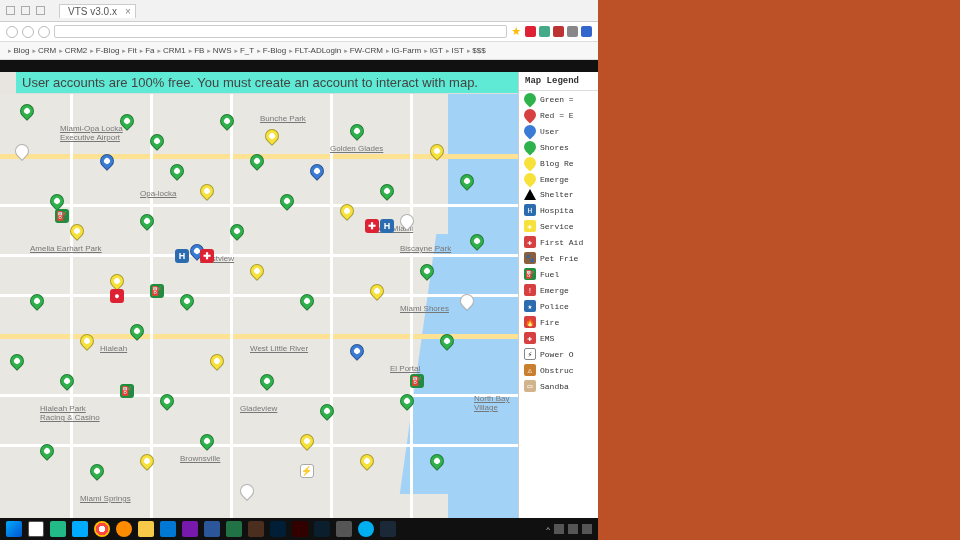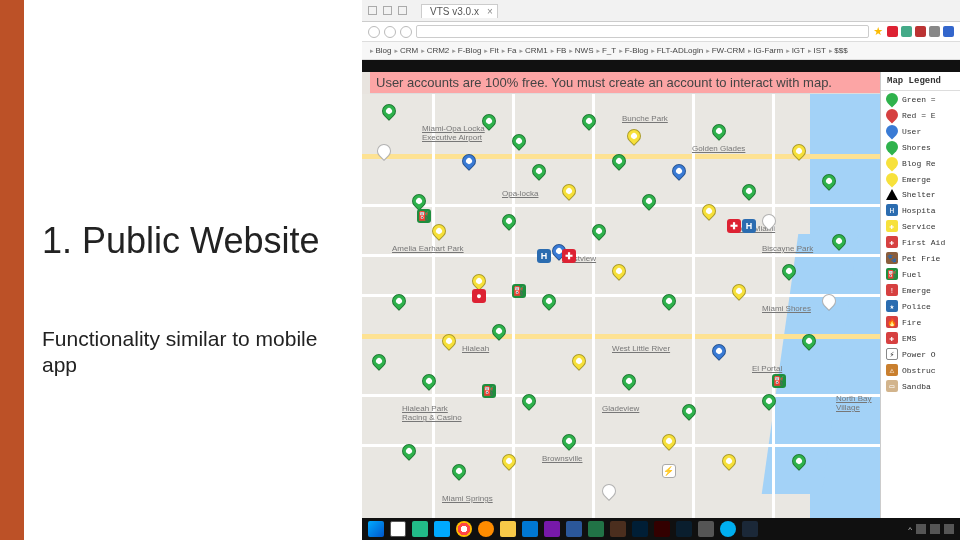--- a/index.html
+++ b/index.html
@@ -23,21 +23,21 @@
   .ext-icons { display:flex; gap:3px; }
   .ext-icons span { width:11px; height:11px; background:#888; display:inline-block; border-radius:2px; }
   .ext-icons span:nth-child(1){background:#d23;}
   .ext-icons span:nth-child(2){background:#4a8;}
   .ext-icons span:nth-child(3){background:#b33;}
   .ext-icons span:nth-child(4){background:#888;}
   .ext-icons span:nth-child(5){background:#36c;}
   .bookbar { position:absolute; top:42px; left:0; right:0; height:18px; background:#f7f7f7; border-bottom:1px solid #ddd; display:flex; align-items:center; gap:3px; padding:0 8px; font-size:8px; color:#444; overflow:hidden; white-space:nowrap; }
   .bookbar span::before { content:"▸ "; color:#999; font-size:7px; }
   .blackbar { position:absolute; top:60px; left:0; right:0; height:12px; background:#111; }
-  .banner { position:absolute; top:72px; left:8px; right:80px; height:22px; background:#fca5a5; color:#444; font-size:13px; display:flex; align-items:center; padding-left:6px; border-bottom:1px solid #ddd; }
+  .banner { position:absolute; top:72px; left:16px; right:80px; height:22px; background:#5eead4; color:#444; font-size:13px; display:flex; align-items:center; padding-left:6px; border-bottom:1px solid #ddd; }
   
   .map { position:absolute; top:94px; left:0; right:80px; bottom:22px; background:#e9e7e2; overflow:hidden; }
   .water { position:absolute; right:0; top:0; bottom:0; width:70px; background:#a3d2f7; }
   .water2 { position:absolute; right:40px; top:140px; width:60px; height:260px; background:#a3d2f7; transform:skewX(-8deg); }
   .road-h { position:absolute; left:0; right:0; height:3px; background:#fff; }
   .road-v { position:absolute; top:0; bottom:0; width:3px; background:#fff; }
   .road-hl { position:absolute; left:0; right:0; height:5px; background:#fde293; }
   .place { position:absolute; font-size:8px; color:#777; pointer-events:none;text-decoration:underline; }
   .pin { position:absolute; width:14px; height:14px; border-radius:50% 50% 50% 0; transform:rotate(-45deg); border:1px solid rgba(0,0,0,.3); }
   .pin::after { content:""; position:absolute; left:3px; top:3px; width:6px; height:6px; background:#fff; border-radius:50%; }
@@ -82,26 +82,20 @@
   .tb.sn { background:#555; }
   .tb.sk { background:#00aff0; border-radius:50%; }
   .tb.st { background:#1b2838; }
   .tray { margin-left:auto; display:flex; gap:4px; align-items:center; color:#ccc; font-size:8px; }
   .tray span.ico { width:10px; height:10px; background:#555; display:inline-block; }
 </style>
 </head>
 <body>
 
 <div class="slide">
-  <div class="left-panel">
-    <div class="left-inner">
-      <div class="slide-title">1. Public Website</div>
-      <div class="slide-sub">Functionality similar to mobile app</div>
-    </div>
-  </div>
 
   <div class="right-panel">
 
     <div class="chrome">
       <div class="wctrl">
           <span></span>
           <span></span>
           <span></span>
         </div>
       <div class="tab">

